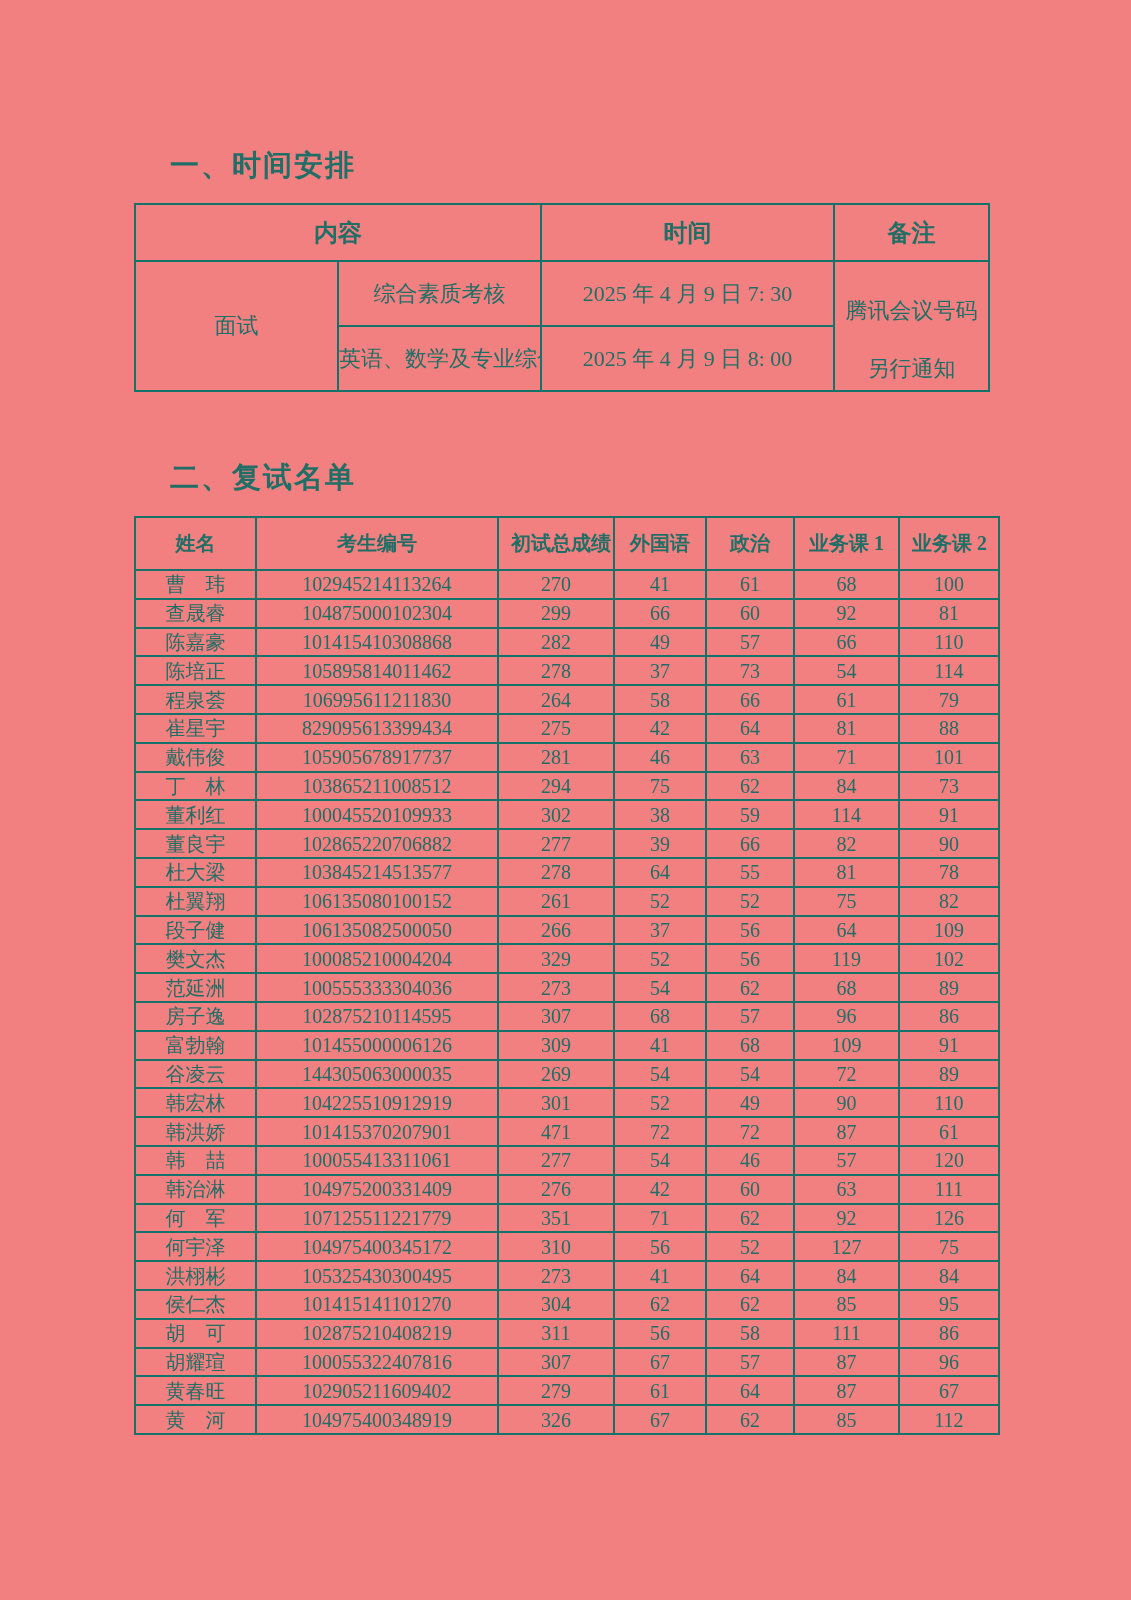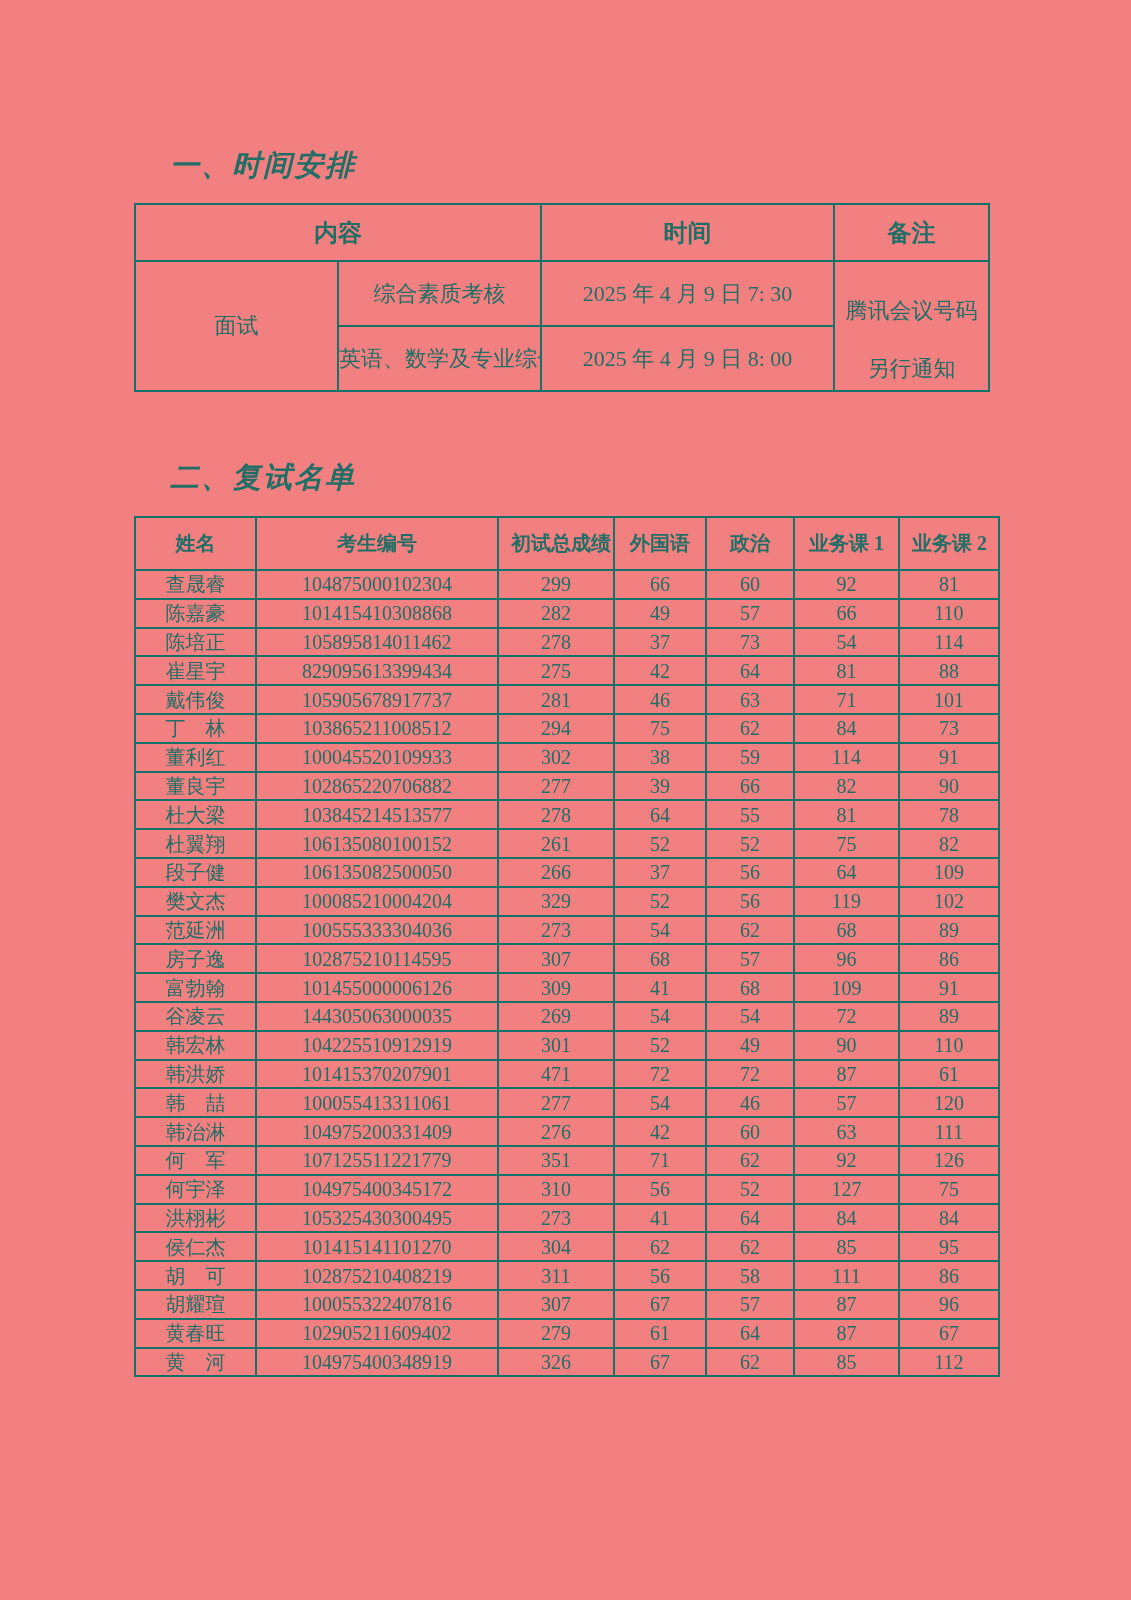--- a/index.html
+++ b/index.html
@@ -18,21 +18,20 @@
     width:1131px;height:1600px;
     padding:146px 0 0 134px;
     position:relative;
   }
   .section-title{
     font-size:29px;
     font-weight:bold;
     letter-spacing:2px;
     margin-left:36px;
     color:var(--text);
-    font-style:italic;
   }
   .title-gap1{margin-bottom:17px;}
   .title-gap2{margin-top:66px;margin-bottom:18px;}
 
   table.tbl{
     border-collapse:collapse;
     table-layout:fixed;
     background:transparent;
   }
   table.tbl td,table.tbl th{
@@ -105,20 +104,29 @@
           <th class="col1">考生编号</th>
           <th class="col2">初试总成绩</th>
           <th class="col3">外国语</th>
           <th class="col4">政治</th>
           <th class="col5">业务课 1</th>
           <th class="col6">业务课 2</th>
         </tr>
     </thead>
     <tbody>
         <tr>
+          <td class="col0">曹　玮</td>
+          <td class="col1">102945214113264</td>
+          <td class="col2">270</td>
+          <td class="col3">41</td>
+          <td class="col4">61</td>
+          <td class="col5">68</td>
+          <td class="col6">100</td>
+        </tr>
+        <tr>
           <td class="col0">查晟睿</td>
           <td class="col1">104875000102304</td>
           <td class="col2">299</td>
           <td class="col3">66</td>
           <td class="col4">60</td>
           <td class="col5">92</td>
           <td class="col6">81</td>
         </tr>
         <tr>
           <td class="col0">陈嘉豪</td>
@@ -132,20 +140,29 @@
         <tr>
           <td class="col0">陈培正</td>
           <td class="col1">105895814011462</td>
           <td class="col2">278</td>
           <td class="col3">37</td>
           <td class="col4">73</td>
           <td class="col5">54</td>
           <td class="col6">114</td>
         </tr>
         <tr>
+          <td class="col0">程泉荟</td>
+          <td class="col1">106995611211830</td>
+          <td class="col2">264</td>
+          <td class="col3">58</td>
+          <td class="col4">66</td>
+          <td class="col5">61</td>
+          <td class="col6">79</td>
+        </tr>
+        <tr>
           <td class="col0">崔星宇</td>
           <td class="col1">829095613399434</td>
           <td class="col2">275</td>
           <td class="col3">42</td>
           <td class="col4">64</td>
           <td class="col5">81</td>
           <td class="col6">88</td>
         </tr>
         <tr>
           <td class="col0">戴伟俊</td>

